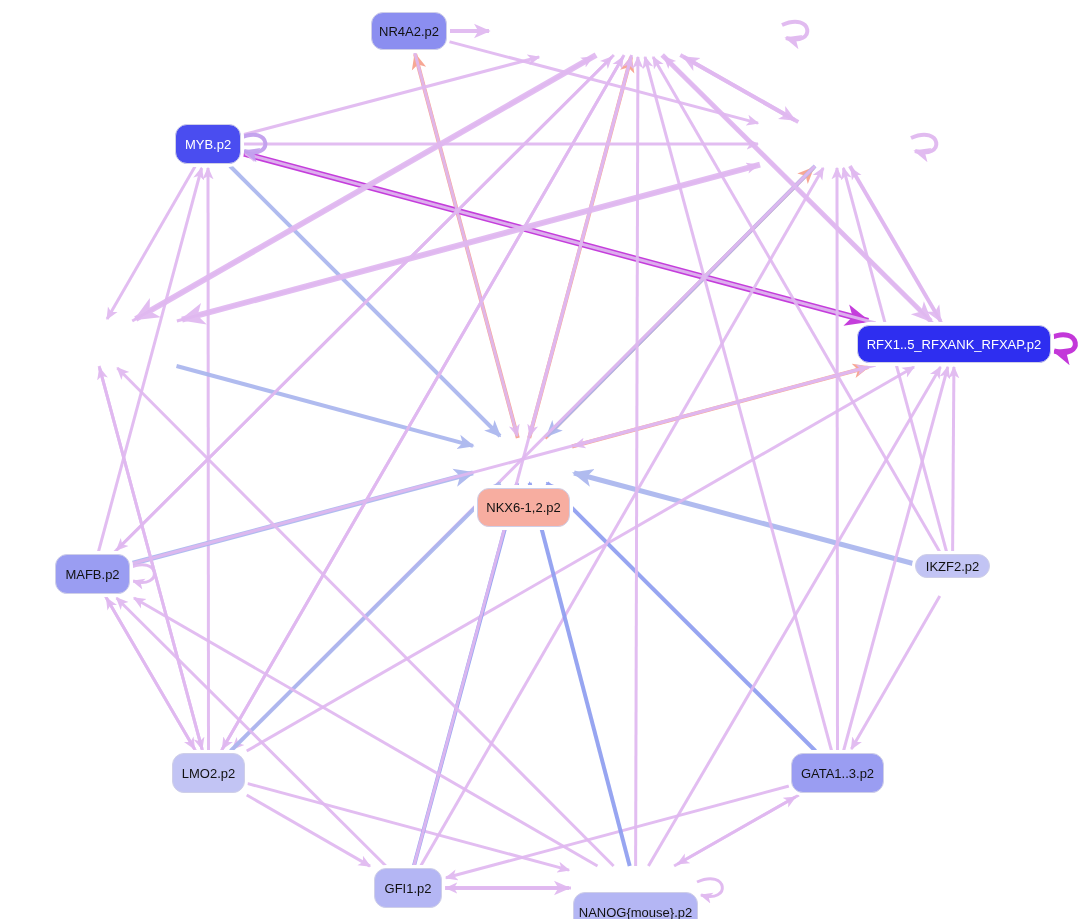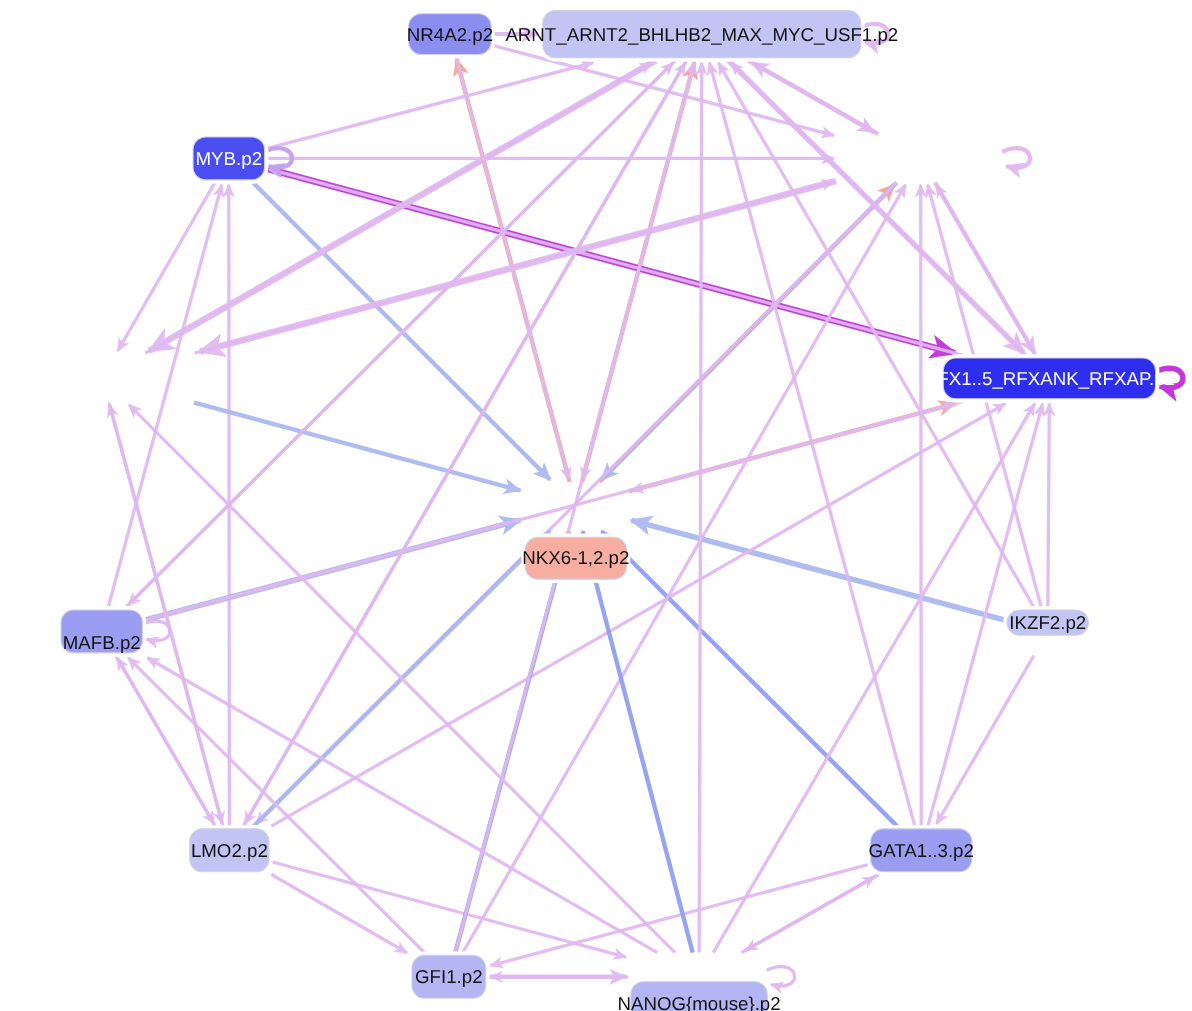--- a/index.html
+++ b/index.html
@@ -5,21 +5,21 @@
   html, body { margin:0; padding:0; background:#ffffff; }
   body { width:1084px; height:919px; overflow:hidden;
          font-family:"Liberation Sans", sans-serif; }
   #graph { position:relative; width:1084px; height:919px; background:#ffffff; }
   #edges { position:absolute; left:0; top:0; width:1084px; height:919px; }
   .node {
     position:absolute; box-sizing:border-box;
     display:flex; align-items:center; justify-content:center;
     border-radius:12px; border:1px solid #cfcfe8;
     box-shadow:0 0 0 3px #ffffff;
-    font-size:17px; line-height:1; white-space:nowrap;
+    font-size:13px; line-height:1; white-space:nowrap;
     color:#111111; letter-spacing:0px;
   }
   .node .lbl { pointer-events:none; }
 </style>
 </head>
 <body>
 
 <div id="graph">
   <svg id="edges" viewBox="0 0 1084 919" xmlns="http://www.w3.org/2000/svg">
       <defs>
@@ -112,33 +112,30 @@
       <path d="M 782 25 C 813 11, 817 47, 786 38" fill="none" stroke="#e0b8f0" stroke-width="4" opacity="0.95" marker-end="url(#ah-e0b8f0)"></path>
       <path d="M 240 138 C 271 124, 275 160, 244 151" fill="none" stroke="#c2a0ee" stroke-width="4" opacity="0.95" marker-end="url(#ah-c2a0ee)"></path>
       <path d="M 911 138 C 942 124, 946 160, 915 151" fill="none" stroke="#e0b8f0" stroke-width="4" opacity="0.95" marker-end="url(#ah-e0b8f0)"></path>
       <path d="M 1050 338 C 1081 324, 1085 360, 1054 351" fill="none" stroke="#c02ed8" stroke-width="5" opacity="0.95" marker-end="url(#ah-c02ed8)"></path>
       <path d="M 129 568 C 160 554, 164 590, 133 581" fill="none" stroke="#e0b8f0" stroke-width="3" opacity="0.95" marker-end="url(#ah-e0b8f0)"></path>
       <path d="M 697 882 C 728 868, 732 904, 701 895" fill="none" stroke="#e0b8f0" stroke-width="3" opacity="0.95" marker-end="url(#ah-e0b8f0)"></path>
     </svg>
 <div class="node" style="left: 371px; top: 12px; width: 76px; height: 38px; background: rgb(139, 142, 240); color: rgb(17, 17, 17);">
       <span class="lbl">NR4A2.p2</span>
     </div>
-    <div class="node" style="left: 493px; top: 9px; width: 290px; height: 44px; background: rgb(194, 196, 244); color: rgb(17, 17, 17);">
-      <span class="lbl">ARNT_ARNT2_BHLHB2_MAX_MYC_USF1.p2</span>
-    </div>
     <div class="node" style="left: 175px; top: 124px; width: 66px; height: 40px; background: rgb(74, 77, 240); color: rgb(255, 255, 255);">
       <span class="lbl">MYB.p2</span>
     </div>
     <div class="node" style="left: 857px; top: 325px; width: 194px; height: 38px; background: rgb(46, 46, 240); color: rgb(255, 255, 255);">
       <span class="lbl">RFX1..5_RFXANK_RFXAP.p2</span>
     </div>
     <div class="node" style="left: 477px; top: 440px; width: 93px; height: 39px; background: rgb(247, 173, 160); color: rgb(17, 17, 17); margin-top: 48px;">
       <span class="lbl">NKX6-1,2.p2</span>
     </div>
-    <div class="node" style="left: 55px; top: 554px; width: 75px; height: 40px; background: rgb(154, 157, 242); color: rgb(17, 17, 17); align-items: flex-end;">
+    <div class="node" style="left: 55px; top: 554px; width: 75px; height: 40px; background: rgb(154, 157, 242); color: rgb(17, 17, 17);">
       <span class="lbl">MAFB.p2</span>
     </div>
     <div class="node" style="left: 915px; top: 554px; width: 75px; height: 24px; background: rgb(194, 196, 244); color: rgb(17, 17, 17);">
       <span class="lbl">IKZF2.p2</span>
     </div>
     <div class="node" style="left: 172px; top: 753px; width: 73px; height: 40px; background: rgb(194, 196, 244); color: rgb(17, 17, 17);">
       <span class="lbl">LMO2.p2</span>
     </div>
     <div class="node" style="left: 791px; top: 753px; width: 93px; height: 40px; background: rgb(154, 157, 242); color: rgb(17, 17, 17);">
       <span class="lbl">GATA1..3.p2</span>

